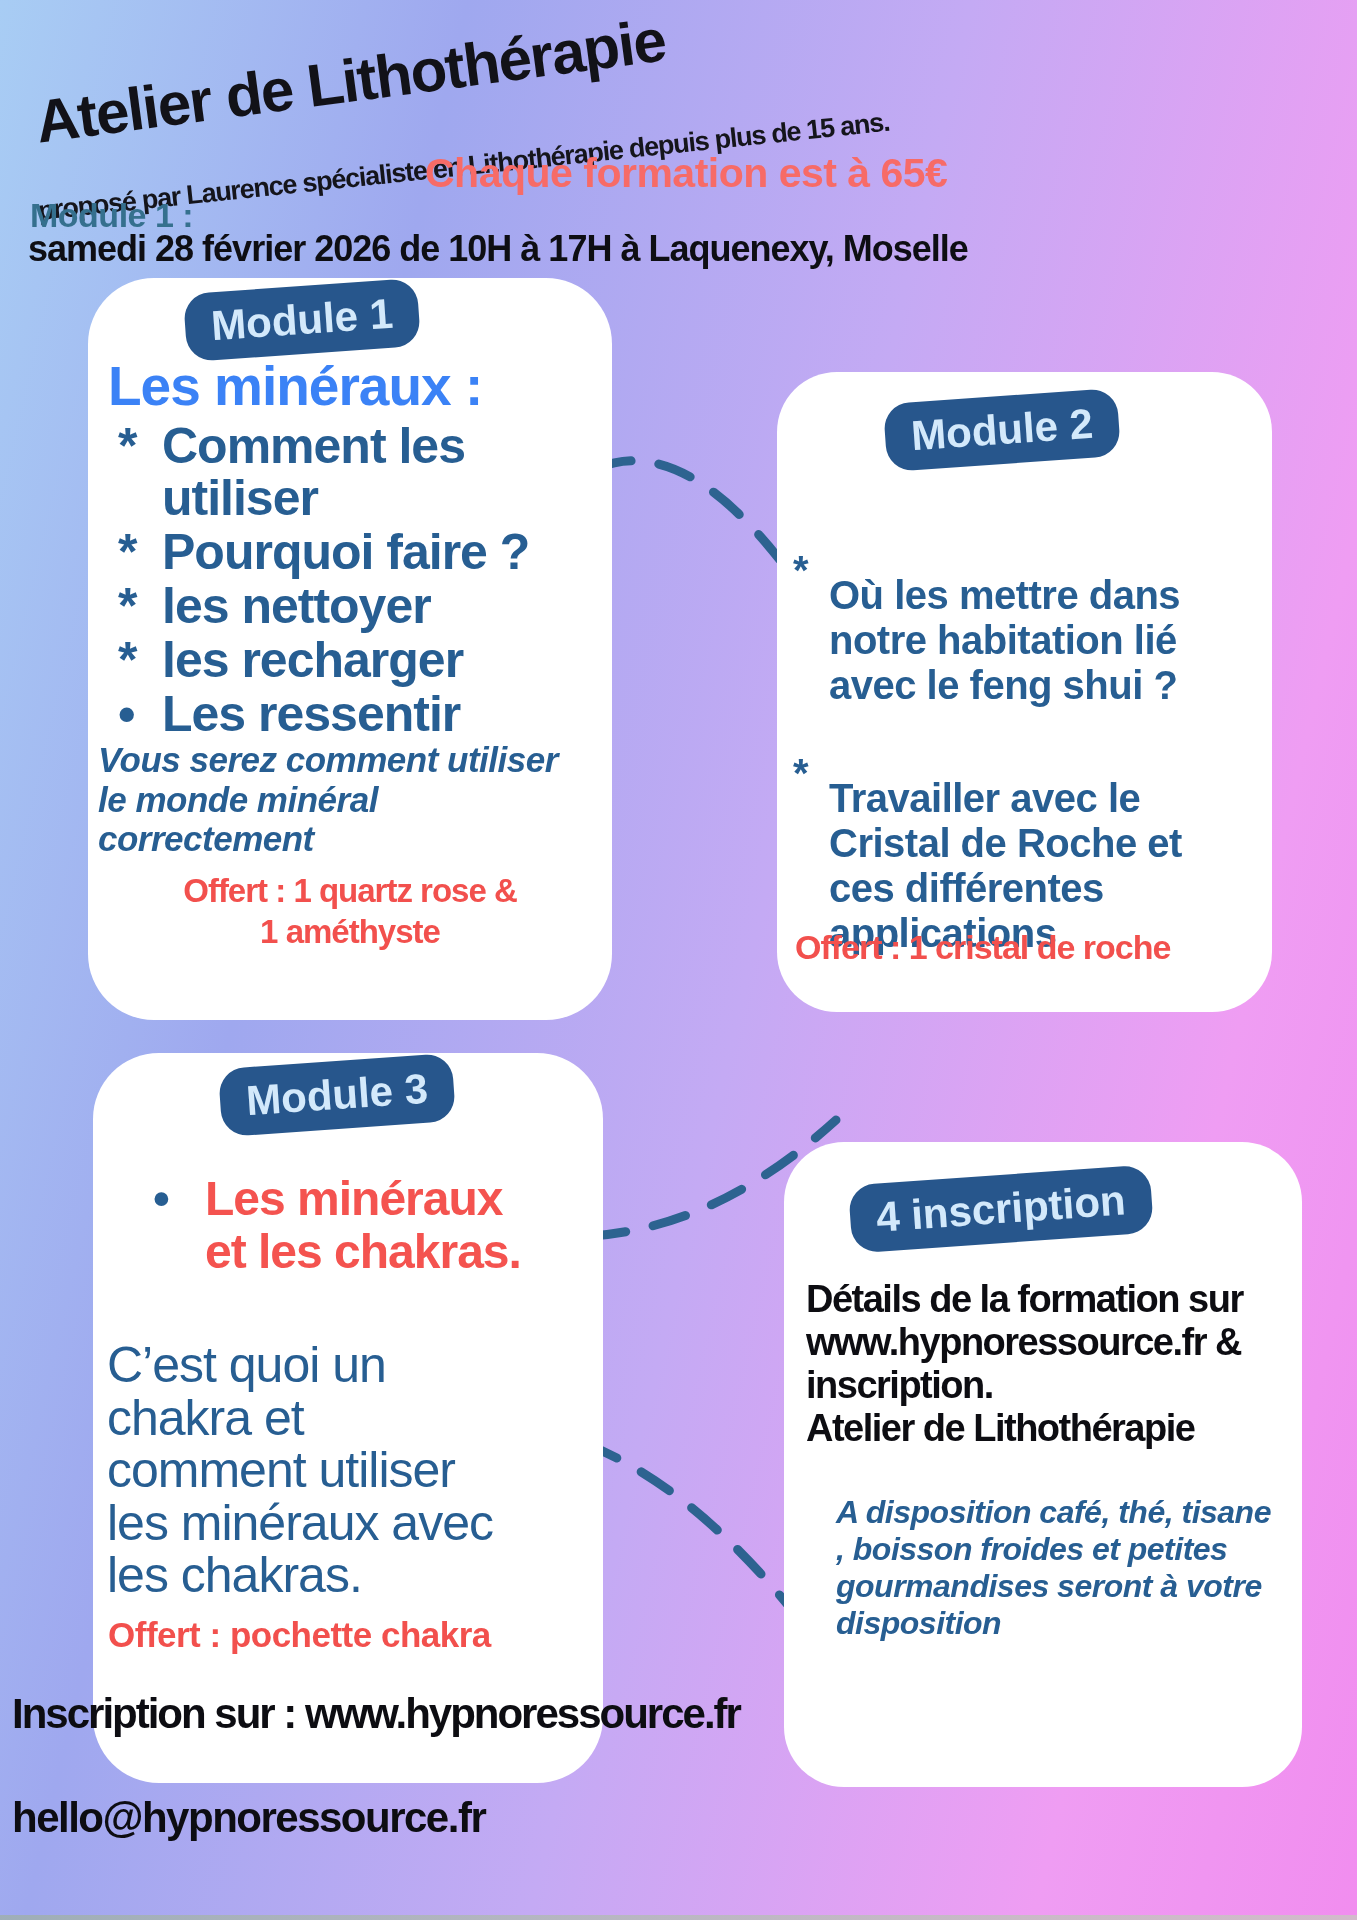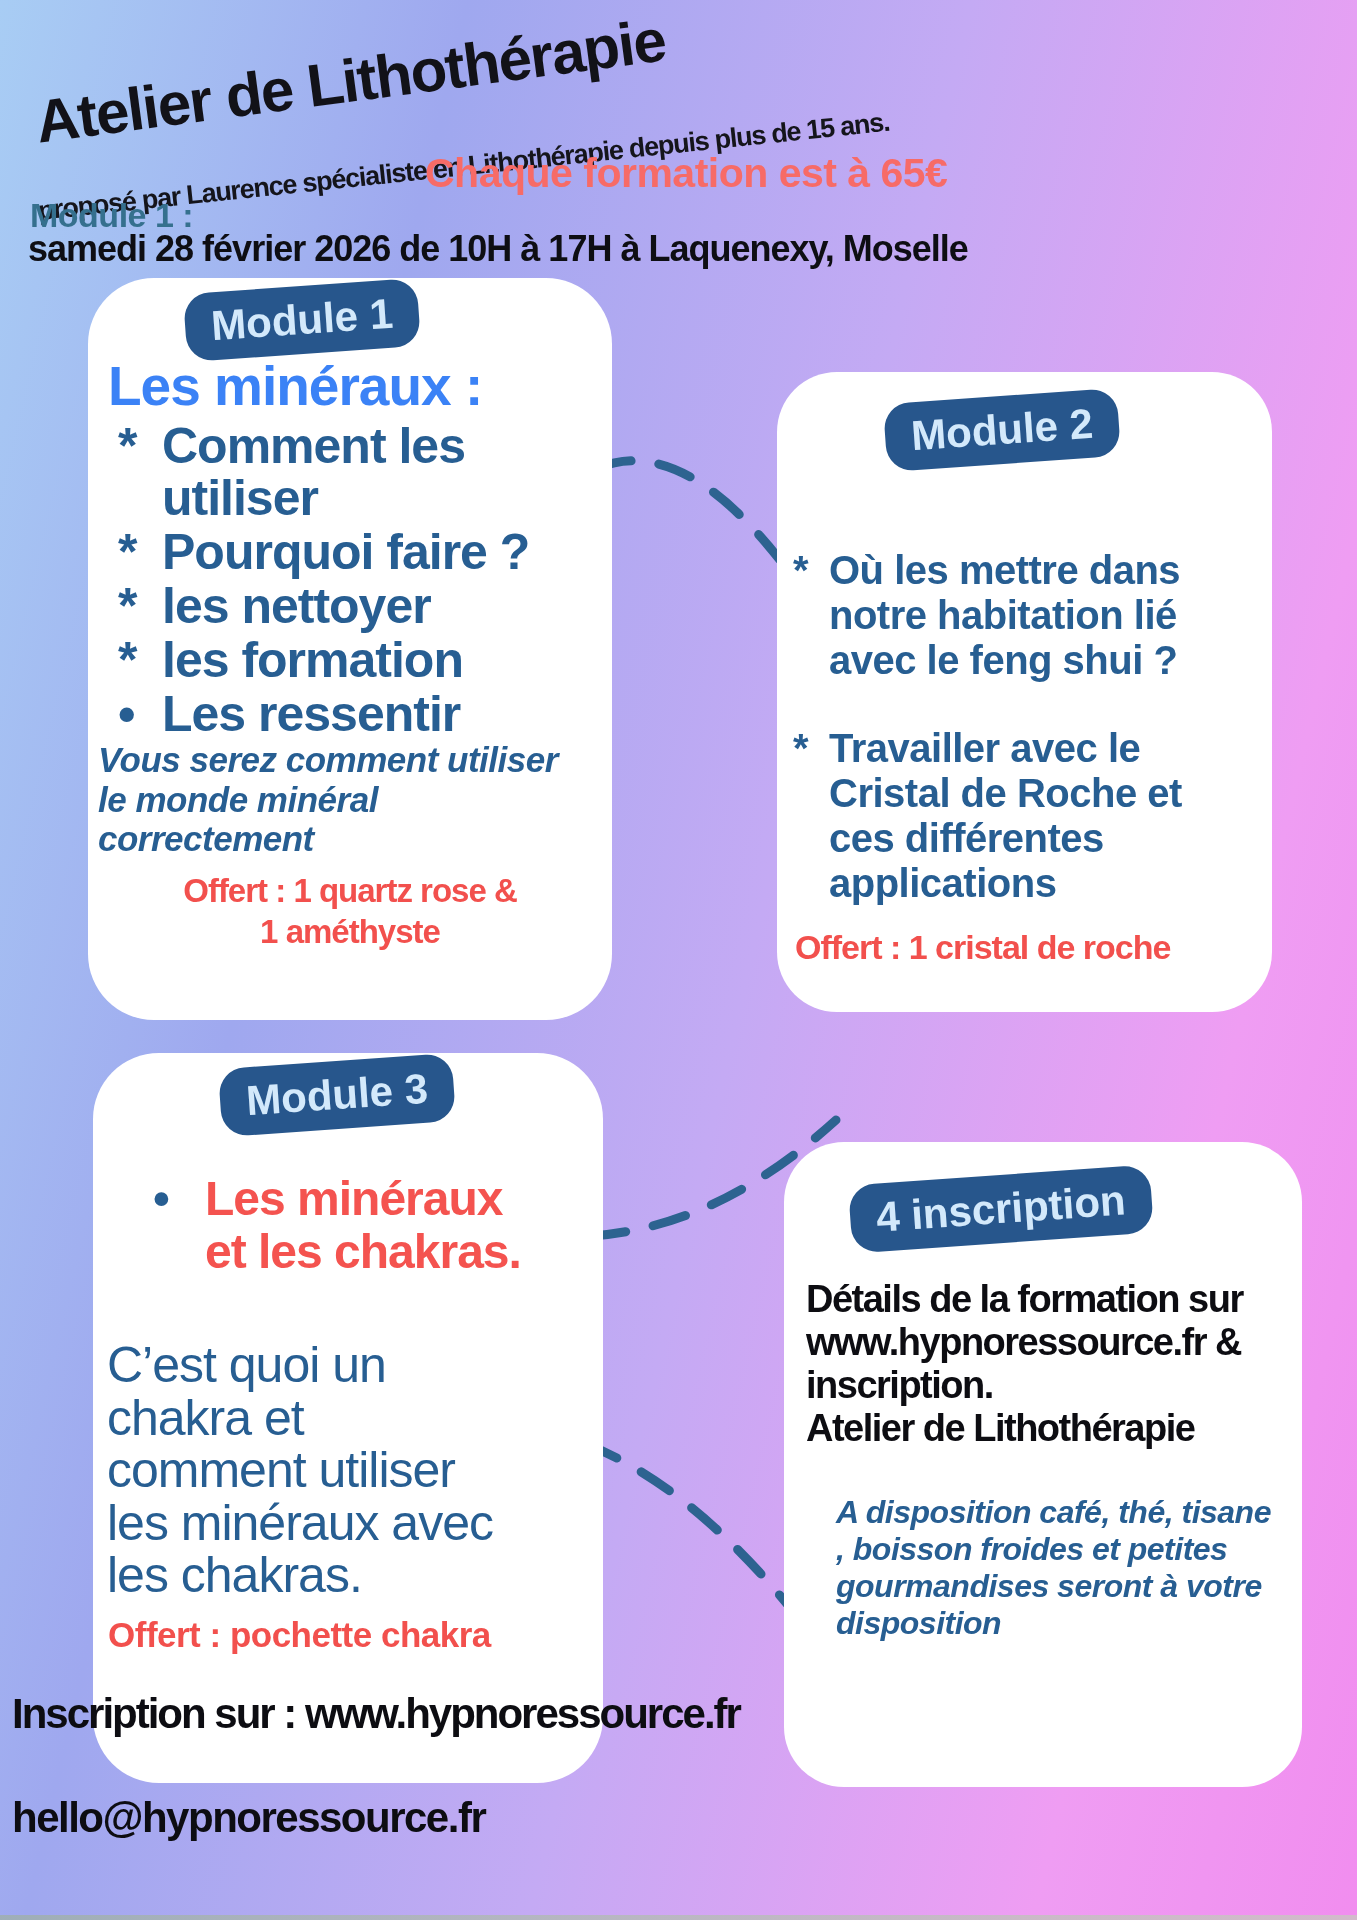--- a/index.html
+++ b/index.html
@@ -54,21 +54,21 @@
   .c1-heading{left:20px;top:76px;font-size:55px;font-weight:bold;letter-spacing:-1px;}
   .bullets{left:30px;top:142px;right:10px;}
   .brow{display:flex;align-items:flex-start;margin-bottom:2px;}
   .bmark{flex:0 0 44px;font-size:50px;font-weight:bold;line-height:1.04;letter-spacing:-1px;}
   .btext{font-size:50px;font-weight:bold;line-height:1.04;letter-spacing:-1px;max-width:460px;}
   .c1-note{left:10px;top:462px;width:500px;font-size:35px;font-weight:bold;font-style:italic;line-height:1.13;letter-spacing:-0.5px;}
   .c1-offert{left:0;top:592px;width:100%;text-align:center;font-size:33px;font-weight:bold;line-height:1.25;letter-spacing:-1px;}
   
   .c2-bullets{left:16px;top:176px;right:0;}
   .c2 .bmark{flex:0 0 36px;font-size:40px;line-height:1.12;}
-  .c2 .btext{font-size:40px;line-height:1.12;letter-spacing:-0.5px;max-width:445px;}
+  .c2 .btext{font-size:40px;line-height:1.12;letter-spacing:-0.5px;max-width:445px;margin-top:25px;}
   .c2 .brow{margin-bottom:44px;}
   .c2-offert{left:18px;top:556px;font-size:34px;font-weight:bold;letter-spacing:-1px;white-space:nowrap;}
   
   .c3-bullet{left:60px;top:120px;display:flex;}
   .c3-bullet .bmark{flex:0 0 52px;font-size:48px;line-height:1.1;}
   .c3-bullet .btext{font-size:48px;line-height:1.1;letter-spacing:-1px;}
   .c3-para{left:14px;top:286px;width:470px;font-size:50px;font-weight:normal;line-height:1.05;letter-spacing:-1px;}
   .c3-offert{left:15px;top:562px;font-size:35px;font-weight:bold;letter-spacing:-0.5px;white-space:nowrap;}
   
   .c4-details{left:22px;top:136px;width:510px;font-size:38px;font-weight:bold;color:#0d0d12;line-height:1.13;letter-spacing:-1.5px;}
@@ -109,21 +109,21 @@
       <div class="brow">
         <span class="bmark">*</span>
         <span class="btext prewrap">Pourquoi faire ?</span>
       </div>
       <div class="brow">
         <span class="bmark">*</span>
         <span class="btext prewrap">les nettoyer</span>
       </div>
       <div class="brow">
         <span class="bmark">*</span>
-        <span class="btext prewrap">les formation</span>
+        <span class="btext prewrap">les recharger</span>
       </div>
       <div class="brow">
         <span class="bmark">•</span>
         <span class="btext prewrap">Les ressentir</span>
       </div>
     </div>
     <div class="abs c1-note prewrap" style="color:#275e92">Vous serez comment utiliser
 le monde minéral
 correctement</div>
     <div class="abs c1-offert prewrap" style="color:#f2504d">Offert : 1 quartz rose &amp;

